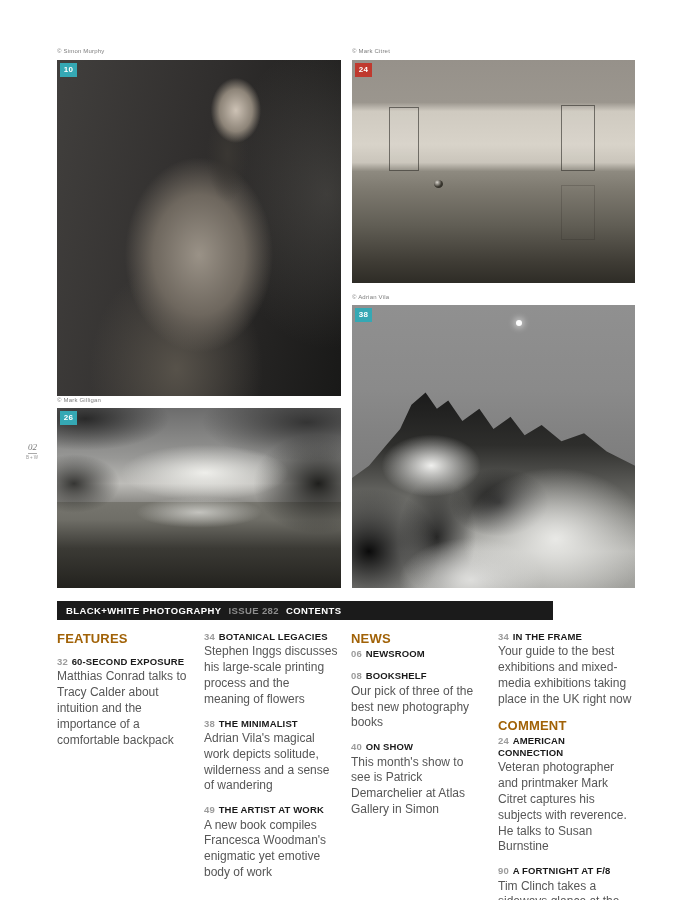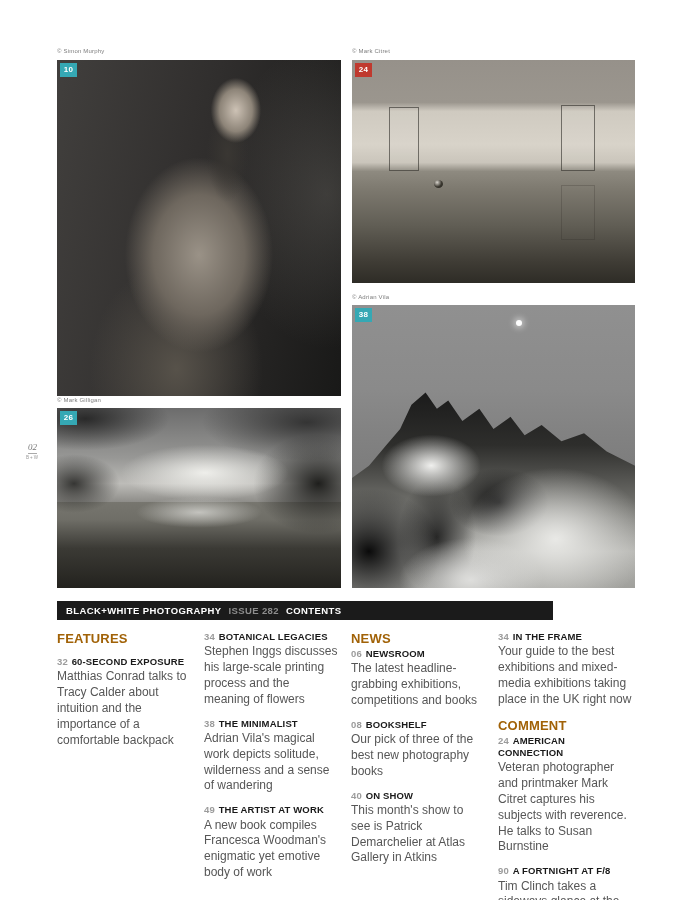--- a/index.html
+++ b/index.html
@@ -157,29 +157,28 @@
         </div>
         <div class="toc-entry">
           <div class="entry-title"><span class="entry-num">49 </span>THE ARTIST AT WORK</div>
           <div class="entry-desc">A new book compiles Francesca Woodman's enigmatic yet emotive body of work</div>
         </div>
       </div>
       <div class="toc-col">
         <div class="toc-heading">NEWS</div>
         <div class="toc-entry">
           <div class="entry-title"><span class="entry-num">06 </span>NEWSROOM</div>
-          <div class="entry-desc">The latest headline-grabbing exhibitions, competitions and books</div>
         </div>
         <div class="toc-entry">
           <div class="entry-title"><span class="entry-num">08 </span>BOOKSHELF</div>
           <div class="entry-desc">Our pick of three of the best new photography books</div>
         </div>
         <div class="toc-entry">
           <div class="entry-title"><span class="entry-num">40 </span>ON SHOW</div>
-          <div class="entry-desc">This month's show to see is Patrick Demarchelier at Atlas Gallery in Atkins</div>
+          <div class="entry-desc">This month's show to see is Patrick Demarchelier at Atlas Gallery in Simon</div>
         </div>
       </div>
       <div class="toc-col">
         <div class="toc-entry">
           <div class="entry-title"><span class="entry-num">34 </span>IN THE FRAME</div>
           <div class="entry-desc">Your guide to the best exhibitions and mixed-media exhibitions taking place in the UK right now</div>
         </div>
         <div class="toc-heading">COMMENT</div>
         <div class="toc-entry">
           <div class="entry-title"><span class="entry-num">24 </span>AMERICAN CONNECTION</div>

